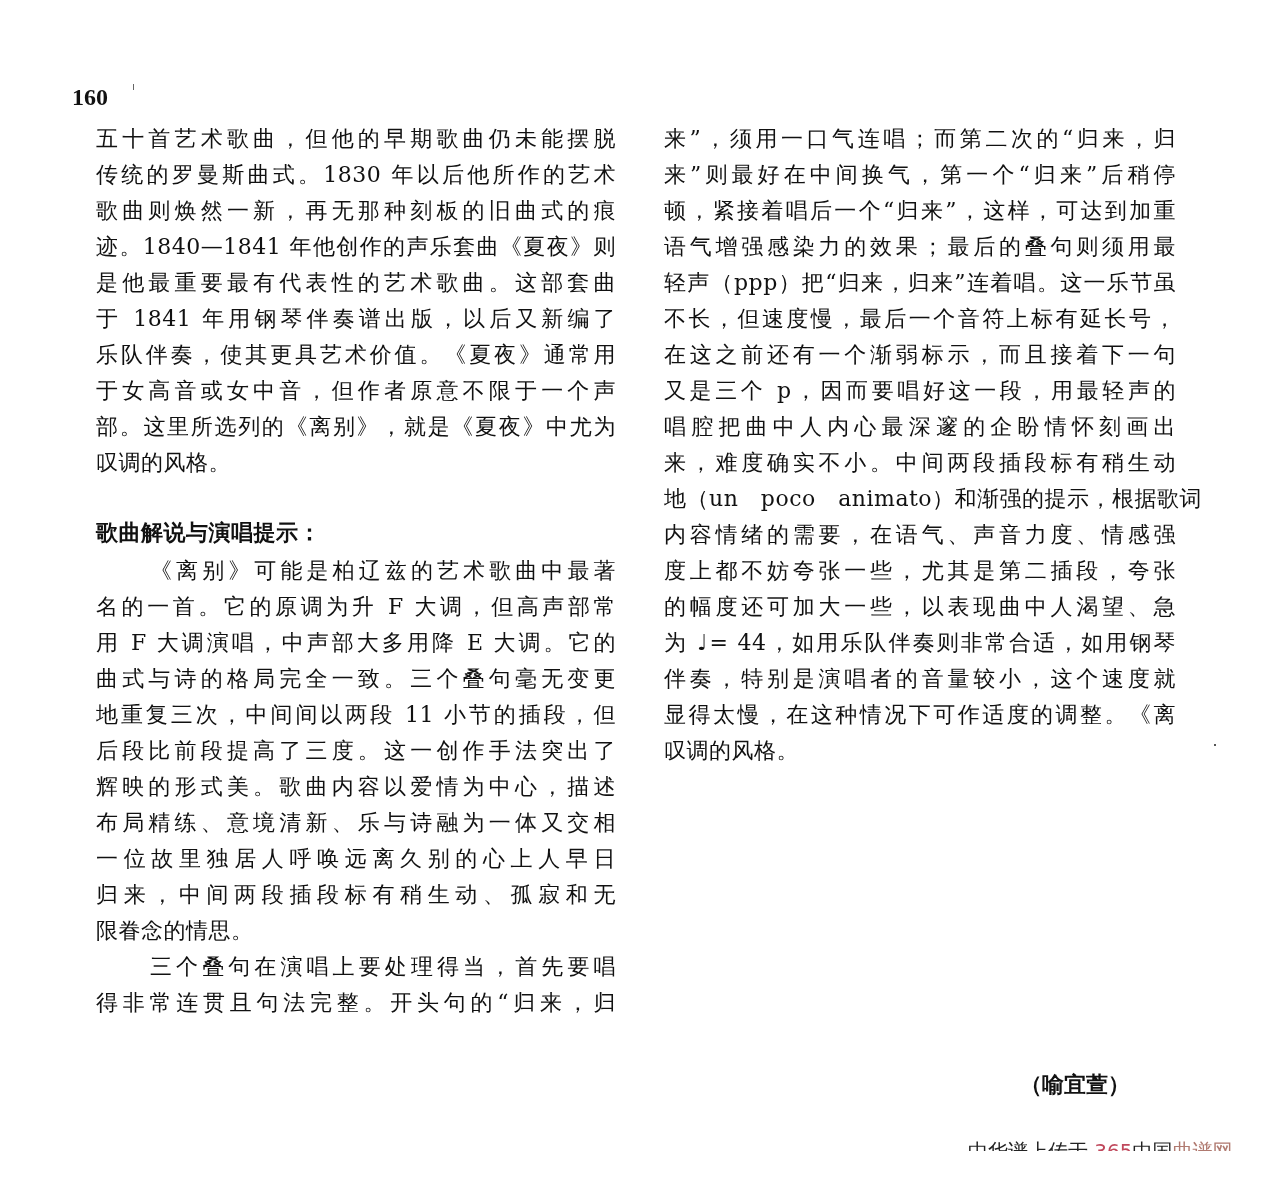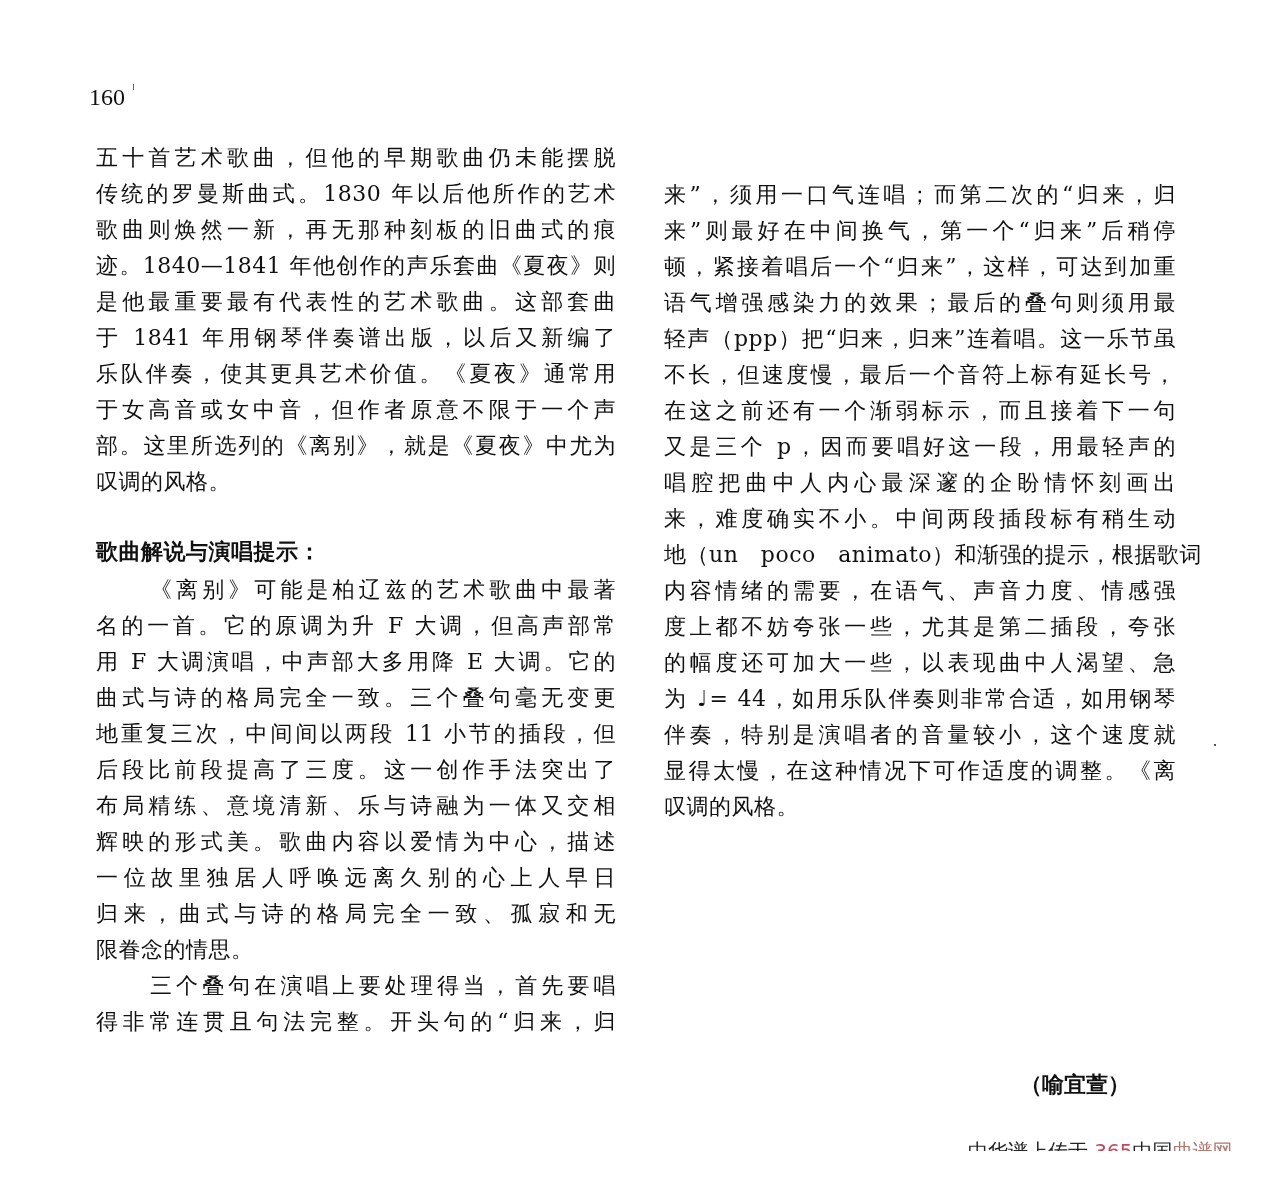--- a/index.html
+++ b/index.html
@@ -1,27 +1,27 @@
 <!DOCTYPE html>
 <html><head>
 <meta charset="utf-8">
 <style>
   html, body { margin: 0; padding: 0; }
   body {
     width: 1272px; height: 1181px; background: #ffffff; position: relative; overflow: hidden;
     font-family: "DejaVu Serif", "Liberation Serif", serif; color: #111111;
   }
   .page-number {
-    position: absolute; left: 89px; top: 84px;
-    font-family: "Liberation Serif", "DejaVu Serif", serif; font-weight: normal; font-size: 24px; color: #111;
+    position: absolute; left: 72px; top: 84px;
+    font-family: "Liberation Serif", "DejaVu Serif", serif; font-weight: bold; font-size: 24px; color: #111;
   }
   .tick-mark { position: absolute; left: 133px; top: 84px; width: 1px; height: 6px; background: #666; }
-  .column { position: absolute; top: 140px; }
+  .column { position: absolute; top: 121px; }
   .col-left { left: 96px; width: 520px; }
-  .col-right { left: 664px; width: 512px; margin-top: 37px; }
+  .col-right { left: 664px; width: 512px; }
   .line {
     height: 36px; line-height: 36px; font-size: 22px; white-space: nowrap;
     text-align: justify; text-align-last: justify; letter-spacing: 0.5px;
   }
   .line.last { text-align-last: left; }
   .line.indent { padding-left: 54px; }
   .gap { height: 36px; }
   .heading { font-family: Liberation Mono, monospace; font-weight: bold; text-align-last: left; }
   .signature {
     position: absolute; left: 1020px; top: 1070px;
@@ -56,24 +56,24 @@
   </div>
   <div class="gap"></div>
   <div class="line heading">歌曲解说与演唱提示：</div>
   <div>
     <div class="line indent">《离别》可能是柏辽兹的艺术歌曲中最著</div>
     <div class="line">名的一首。它的原调为升 F 大调，但高声部常</div>
     <div class="line">用 F 大调演唱，中声部大多用降 E 大调。它的</div>
     <div class="line">曲式与诗的格局完全一致。三个叠句毫无变更</div>
     <div class="line">地重复三次，中间间以两段 11 小节的插段，但</div>
     <div class="line">后段比前段提高了三度。这一创作手法突出了</div>
+    <div class="line">辉映的形式美。歌曲内容以爱情为中心，描述</div>
     <div class="line">布局精练、意境清新、乐与诗融为一体又交相</div>
-    <div class="line">辉映的形式美。歌曲内容以爱情为中心，描述</div>
     <div class="line">一位故里独居人呼唤远离久别的心上人早日</div>
-    <div class="line">归来，曲式与诗的格局完全一致、孤寂和无</div>
+    <div class="line">归来，中间两段插段标有稍生动、孤寂和无</div>
     <div class="line last">限眷念的情思。</div>
   </div>
   <div>
     <div class="line indent">三个叠句在演唱上要处理得当，首先要唱</div>
     <div class="line">得非常连贯且句法完整。开头句的“归来，归</div>
   </div>
 </div>
 
 <div class="column col-right">
   <div>

